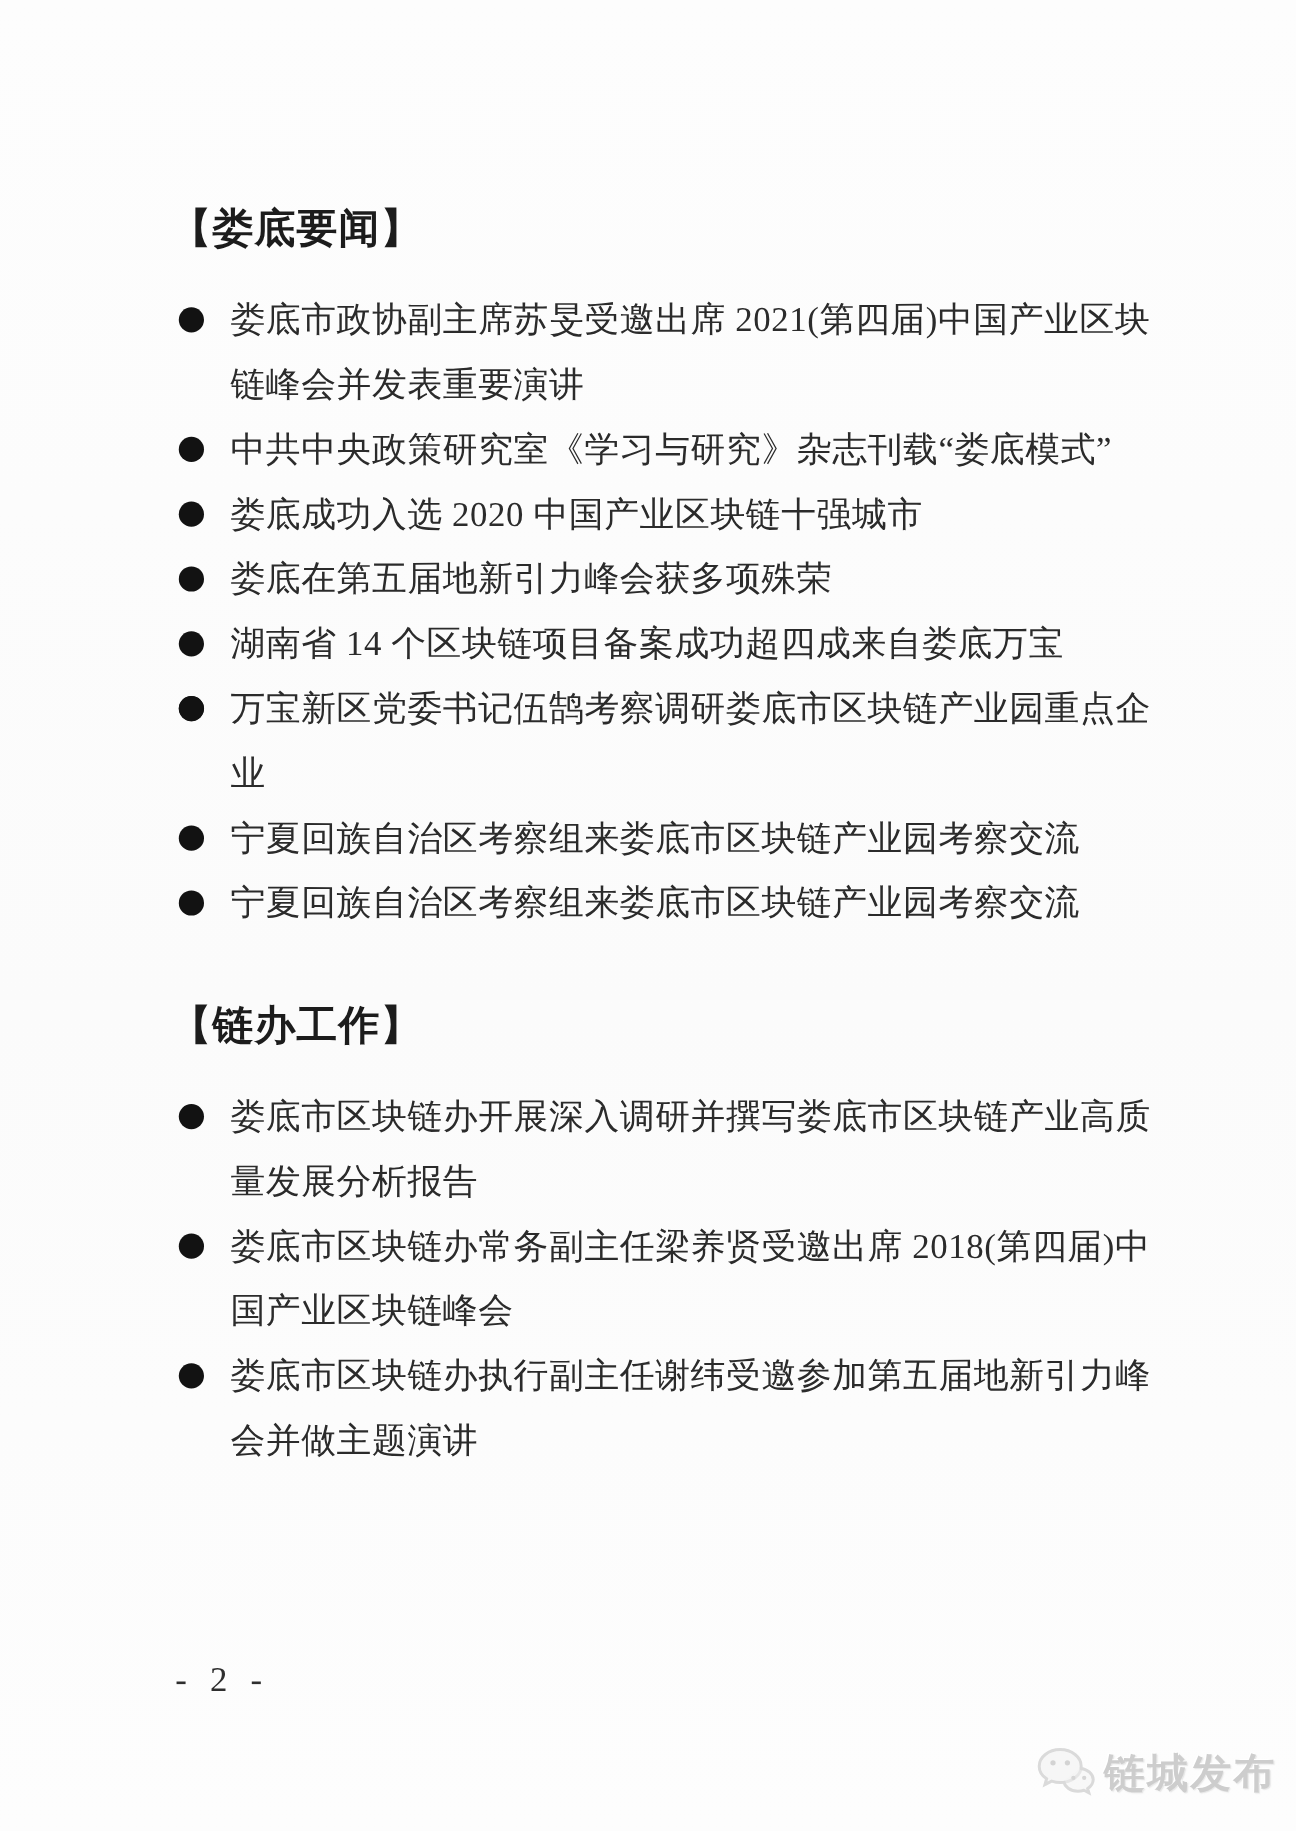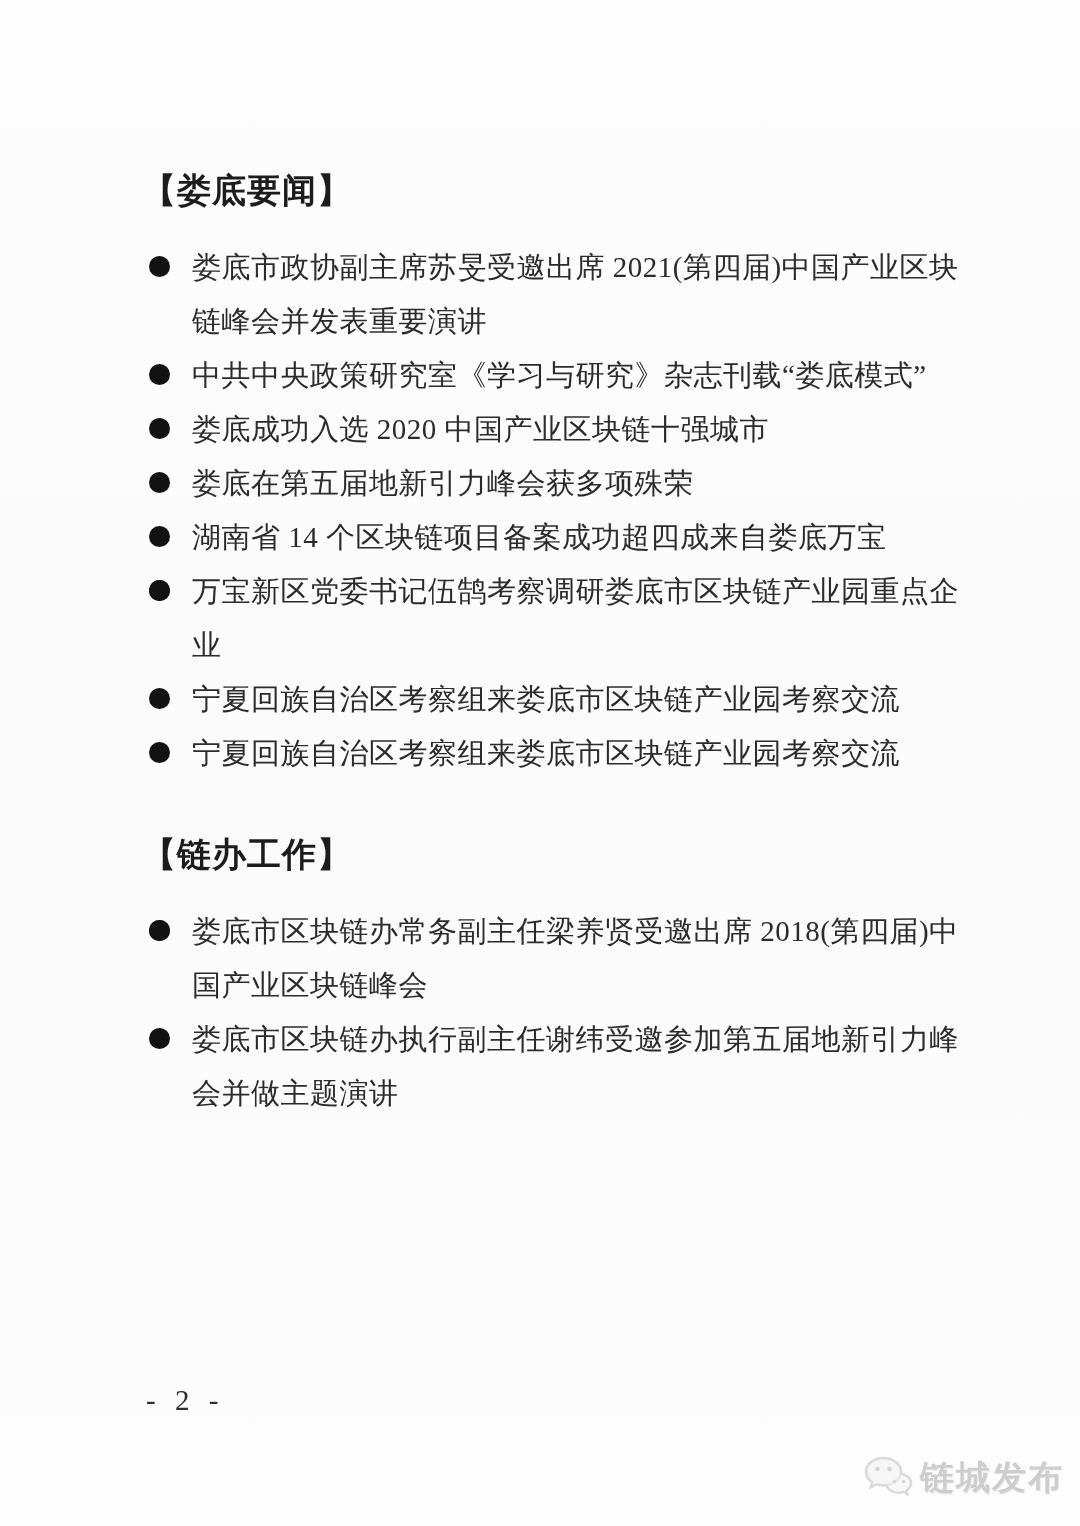--- a/index.html
+++ b/index.html
@@ -135,20 +135,21 @@
           <span>宁夏回族自治区考察组来娄底市区块链产业园考察交流</span>
         </li>
       </ul>
     </div>
 
     <div class="section">
       <h2 class="section-title">【链办工作】</h2>
       <ul class="headline-list">
         <li>
           <span class="bullet-dot"></span>
+          <span>娄底市区块链办开展深入调研并撰写娄底市区块链产业高质量发展分析报告</span>
         </li>
         <li>
           <span class="bullet-dot"></span>
           <span>娄底市区块链办常务副主任梁养贤受邀出席 2018(第四届)中国产业区块链峰会</span>
         </li>
         <li>
           <span class="bullet-dot"></span>
           <span>娄底市区块链办执行副主任谢纬受邀参加第五届地新引力峰会并做主题演讲</span>
         </li>
       </ul>

